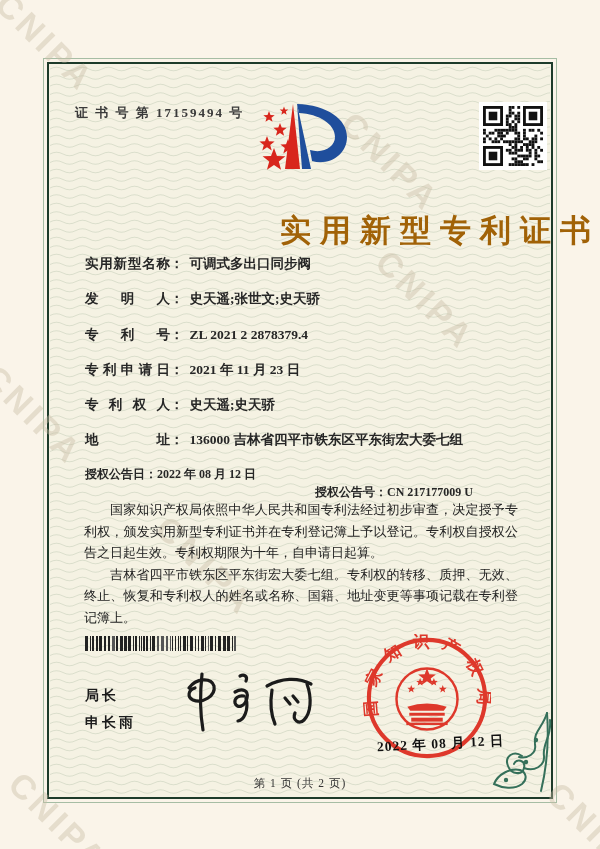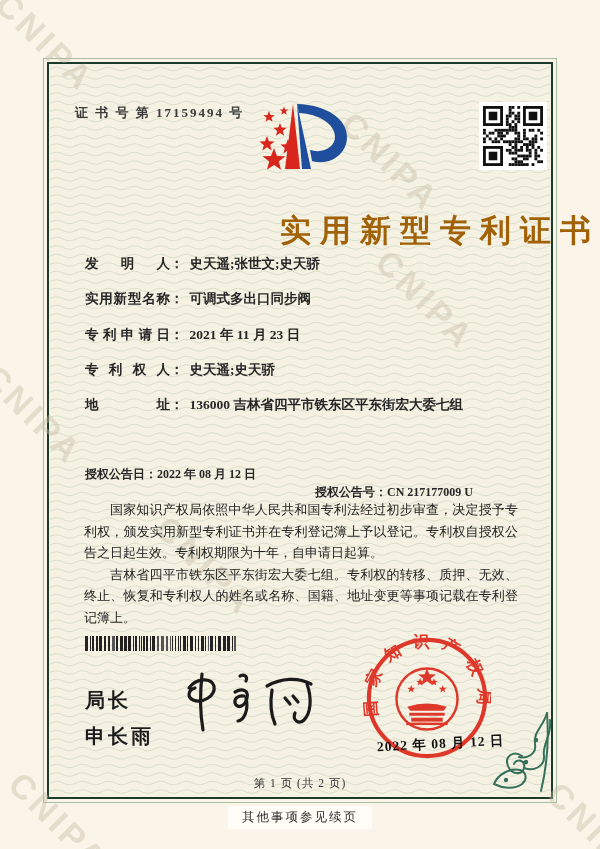--- a/index.html
+++ b/index.html
@@ -35,21 +35,21 @@
                font-weight:600; white-space:nowrap; width:470px; }
   .grant-right { position:absolute; left:230px; top:18px; }
 
   .body-text { position:absolute; left:84px; top:499px; width:434px; font-size:13px;
                line-height:21.6px; color:#222222; text-align:justify; }
   .body-text p { text-indent:2em; }
 
   #barcode { position:absolute; left:85px; top:636px; height:15px; display:flex; align-items:stretch; }
   #barcode span { display:inline-block; height:100%; }
 
-  .director { position:absolute; left:85px; top:687px; font-size:20px; font-weight:700;
+  .director { position:absolute; left:85px; top:687px; font-size:14px; font-weight:700;
               letter-spacing:3px; color:#1c1c1c; }
   .director div { margin-bottom:9px; }
   .signature { position:absolute; left:172px; top:668px; }
 
   .seal { position:absolute; left:363px; top:634px; z-index:4; }
   .seal-date { position:absolute; left:377px; top:735px; z-index:5; font-size:13.5px;
                font-weight:600; letter-spacing:1px; color:#111111; transform:rotate(-3deg); }
 
   .ornament { position:absolute; left:489px; top:711px; z-index:2; }
 
@@ -251,24 +251,27 @@
           <rect x="0" y="14" width="7" height="7" fill="#111"></rect>
           <rect x="1" y="15" width="5" height="5" fill="#fff"></rect>
           <rect x="2" y="16" width="3" height="3" fill="#111"></rect>
         </svg>
     </div>
 
     <div class="title">实用新型专利证书</div>
 
     <div class="fields">
       <div class="frow">
+        <span class="flabel">实用新型名称</span><span class="fcolon">：</span><span>可调式多出口同步阀</span>
+      </div>
+      <div class="frow">
         <span class="flabel">发明人</span><span class="fcolon">：</span><span>史天遥;张世文;史天骄</span>
       </div>
       <div class="frow">
-        <span class="flabel">实用新型名称</span><span class="fcolon">：</span><span>可调式多出口同步阀</span>
+        <span class="flabel">专利号</span><span class="fcolon">：</span><span>ZL 2021 2 2878379.4</span>
       </div>
       <div class="frow">
         <span class="flabel">专利申请日</span><span class="fcolon">：</span><span>2021 年 11 月 23 日</span>
       </div>
       <div class="frow">
         <span class="flabel">专利权人</span><span class="fcolon">：</span><span>史天遥;史天骄</span>
       </div>
       <div class="frow">
         <span class="flabel">地址</span><span class="fcolon">：</span><span>136000  吉林省四平市铁东区平东街宏大委七组</span>
       </div>
@@ -414,16 +417,15 @@
           <path d="M45,74 Q65,67 85,74 L82,78 L48,78 Z"></path>
           <rect x="47" y="80" width="36" height="3"></rect>
           <rect x="49" y="85" width="32" height="4"></rect>
           <rect x="44" y="90" width="42" height="2.5"></rect>
         </g>
       </g>
     </svg>
     <div class="seal-date">2022 年 08 月 12 日</div>
 
     <div class="page-info">第 1 页 (共 2 页)</div>
-    <div class="footer-note">其他事项参见续页</div>
 
   </div>
 </div>
 
 </body></html>

